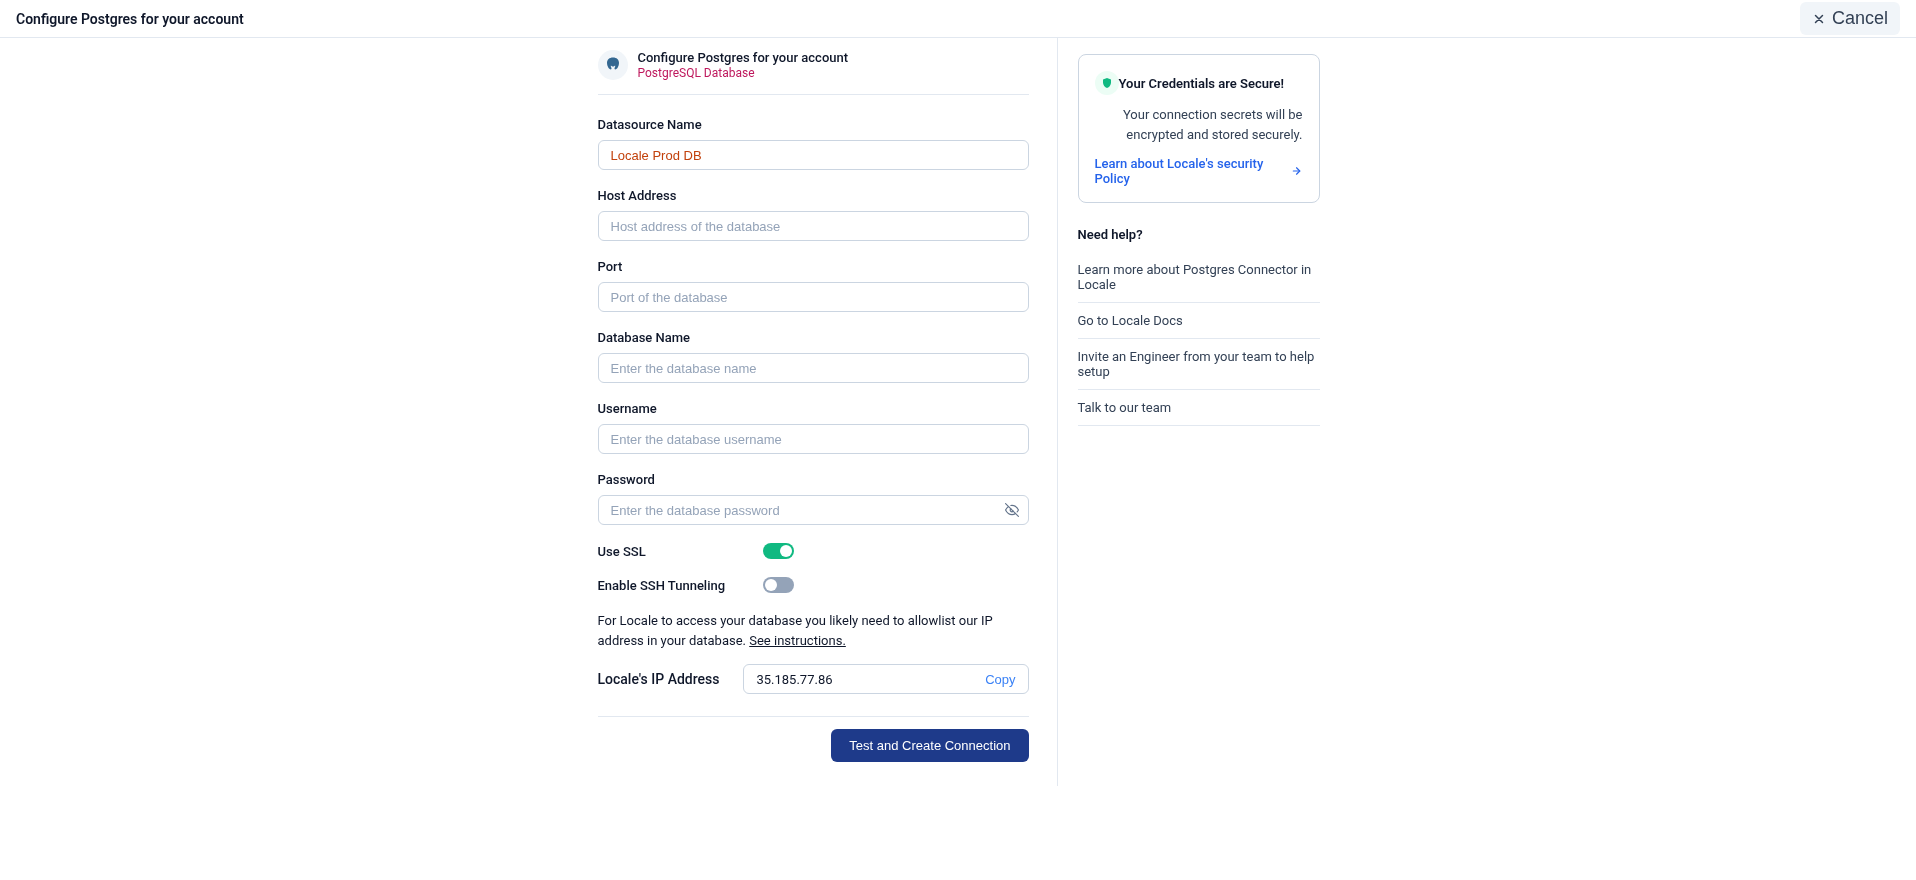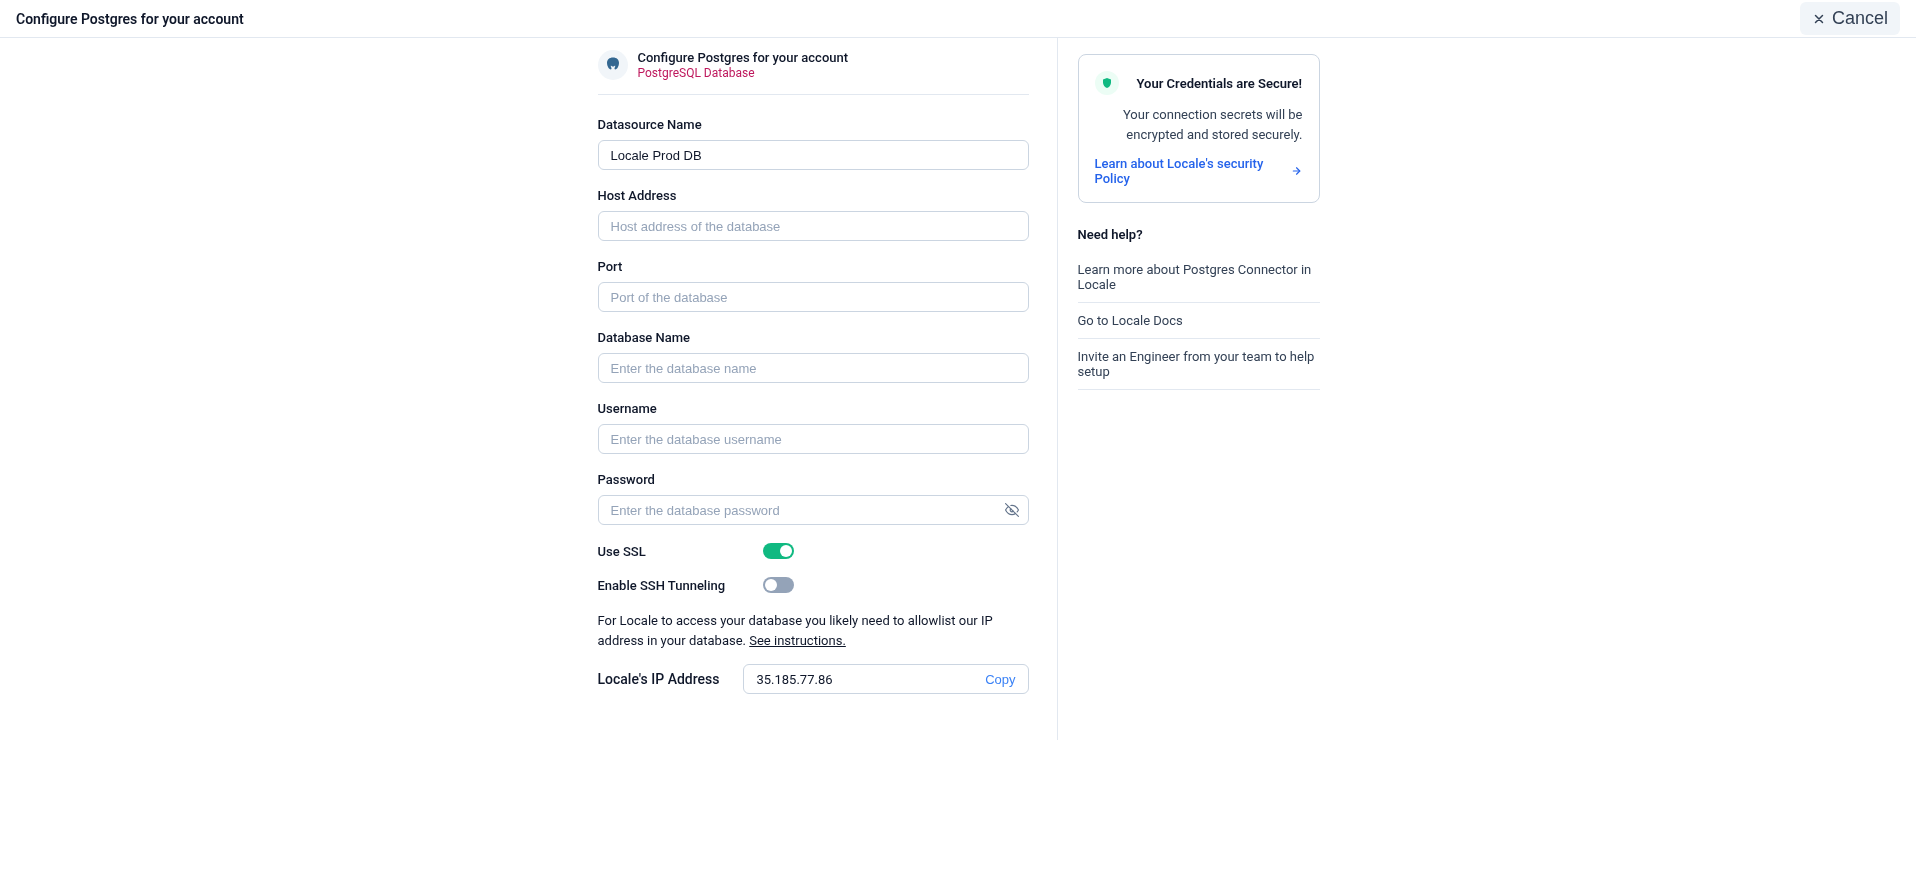--- a/index.html
+++ b/index.html
@@ -107,21 +107,21 @@
       font-weight: 500;
       color: #0f172a;
       margin-bottom: 8px;
     }
     .form-input {
       width: 100%;
       padding: 8px 12px;
       border: 1px solid #cbd5e1;
       border-radius: 6px;
       font-size: 13px;
-      color: #0f172a;
+      color: #c2410c;
       outline: none;
       height: 30px;
     }
     .form-input::placeholder {
       color: #94a3b8;
     }
     .password-wrap {
       position: relative;
     }
     .password-toggle {
@@ -235,21 +235,21 @@
     }
     .secure-card {
       border: 1px solid #cbd5e1;
       border-radius: 8px;
       padding: 16px;
       margin-bottom: 24px;
     }
     .secure-header {
       display: flex;
       align-items: center;
-      gap: 18px;
+      gap: 0;
       margin-bottom: 10px;
     }
     .secure-icon {
       width: 24px;
       height: 24px;
       border-radius: 50%;
       background: #ecfdf5;
       display: flex;
       align-items: center;
       justify-content: center;
@@ -378,20 +378,23 @@
       </p>
 
       <div class="ip-row">
         <span class="ip-label">Locale's IP Address</span>
         <div class="ip-box">
           <span class="ip-value">35.185.77.86</span>
           <button class="copy-btn">Copy</button>
         </div>
       </div>
 
+      <div class="action-row">
+        <button class="primary-btn">Test and Create Connection</button>
+      </div>
     </div>
 
     <div class="side-column">
       <div class="secure-card">
         <div class="secure-header">
           <div class="secure-icon">
             <svg width="12" height="12" viewBox="0 0 24 24" fill="#10b981">
                 <path d="M12 2l8 3v6c0 5-3.5 9.5-8 11-4.5-1.5-8-6-8-11V5l8-3z"></path>
               </svg>
           </div>
@@ -405,16 +408,17 @@
               <polyline points="12 5 19 12 12 19"></polyline>
             </svg>
         </a>
       </div>
 
       <div class="help-title">Need help?</div>
       <ul class="help-list">
         <li class="help-item">Learn more about Postgres Connector in Locale</li>
         <li class="help-item">Go to Locale Docs</li>
         <li class="help-item">Invite an Engineer from your team to help setup</li>
+        <li class="help-item">Talk to our team</li>
       </ul>
     </div>
   </div>
 </div>
 
 </body></html>

